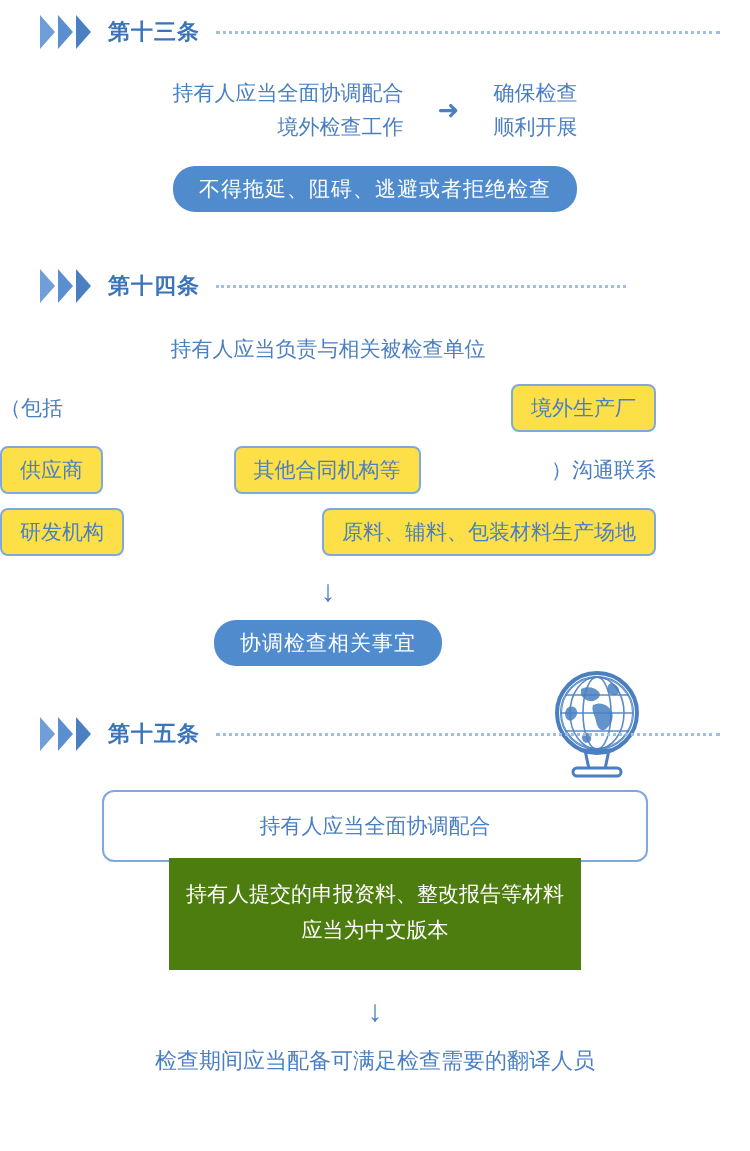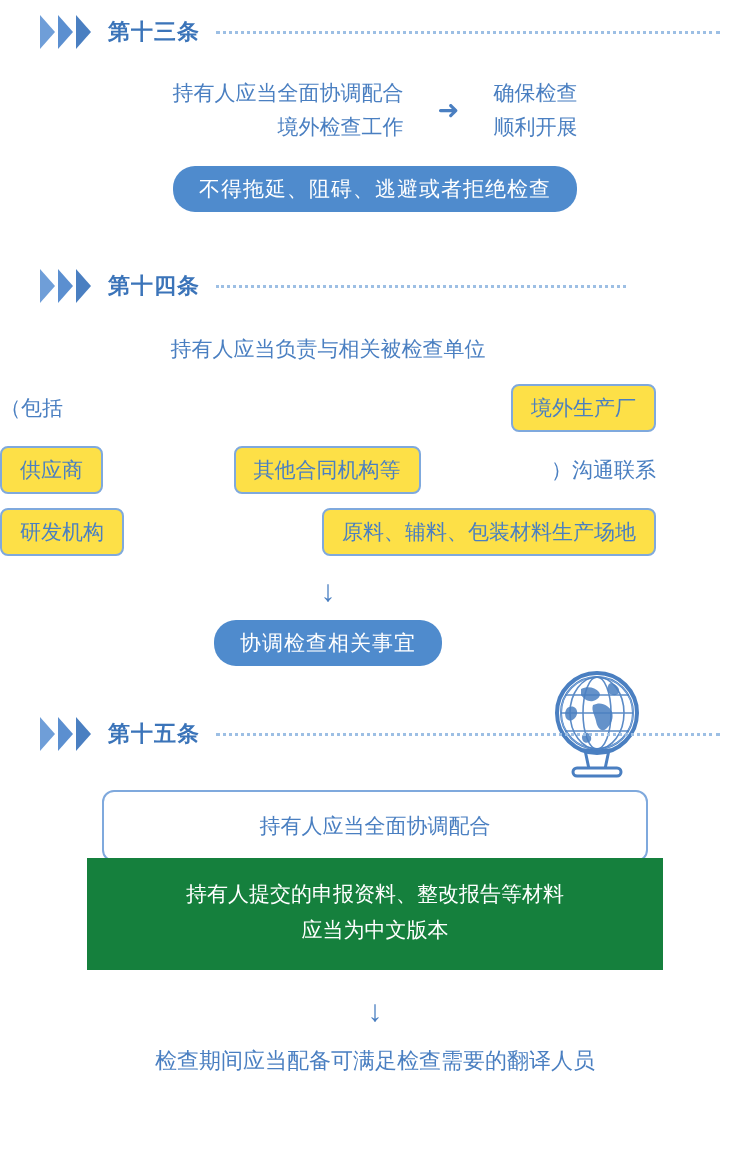--- a/index.html
+++ b/index.html
@@ -126,23 +126,23 @@
     border: 2px solid #7fa9dd;
     border-radius: 12px;
     color: #4a7fc1;
     font-size: 21px;
     text-align: center;
     padding: 20px 0;
     background: #fff;
     box-sizing: border-box;
   }
   .card-bottom {
-    width: 576px;
+    width: 412px;
     margin: -4px auto 0;
-    background: #15803d;
+    background: #4d7c0f;
     color: #fff;
     font-size: 21px;
     line-height: 36px;
     text-align: center;
     padding: 18px 0 22px;
     box-sizing: border-box;
   }
 
   
   #globe {

